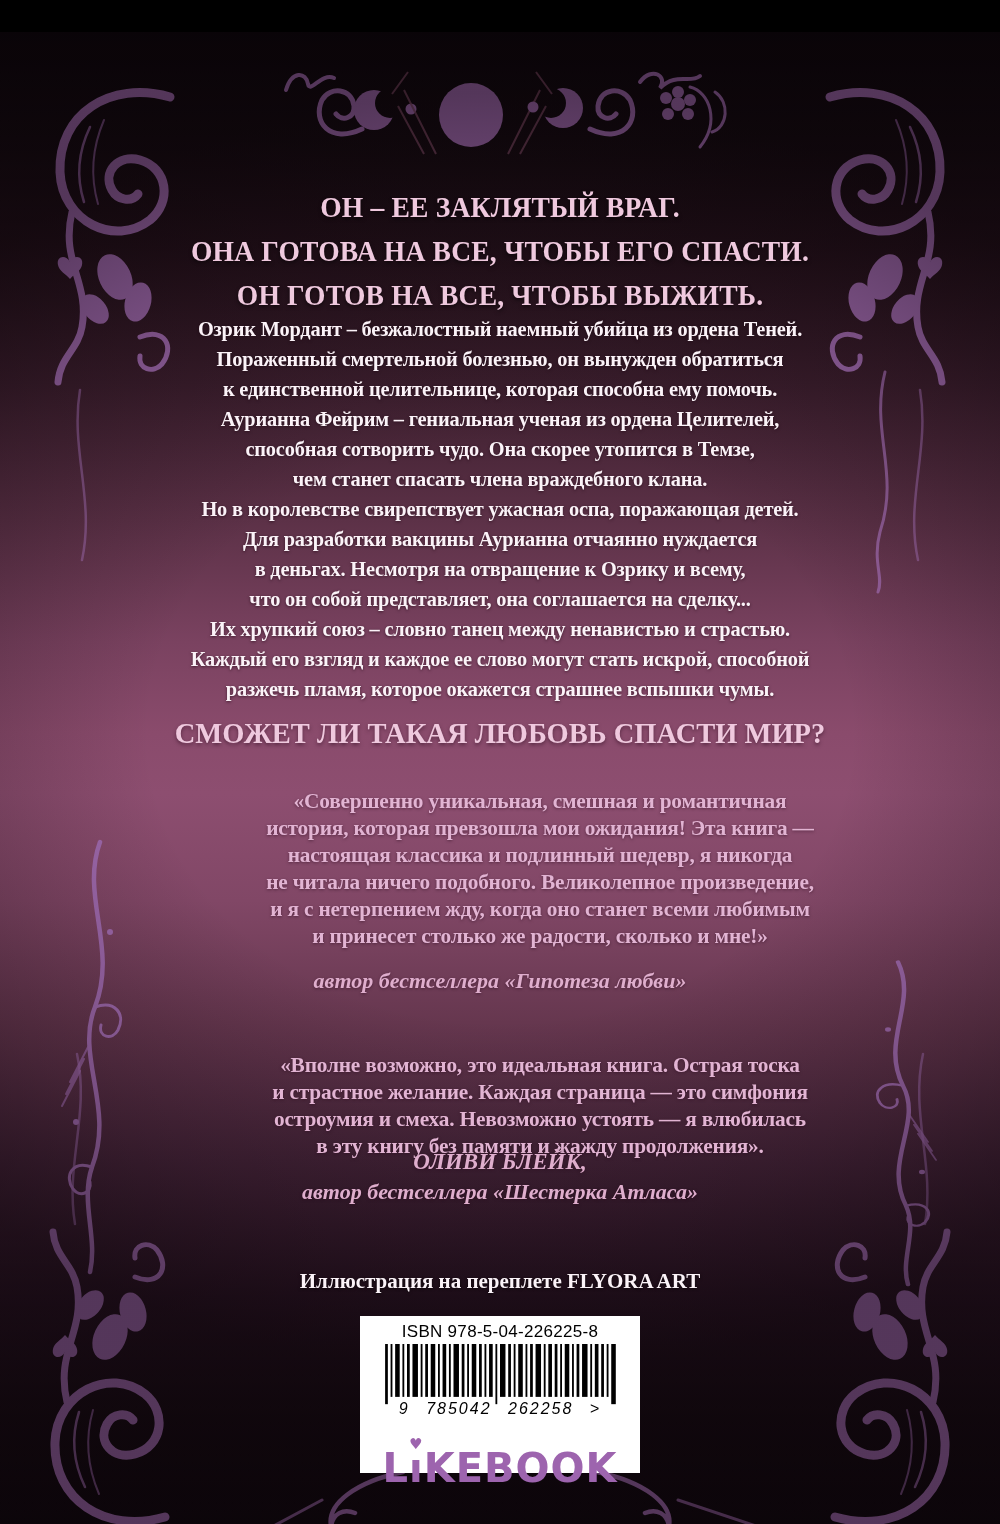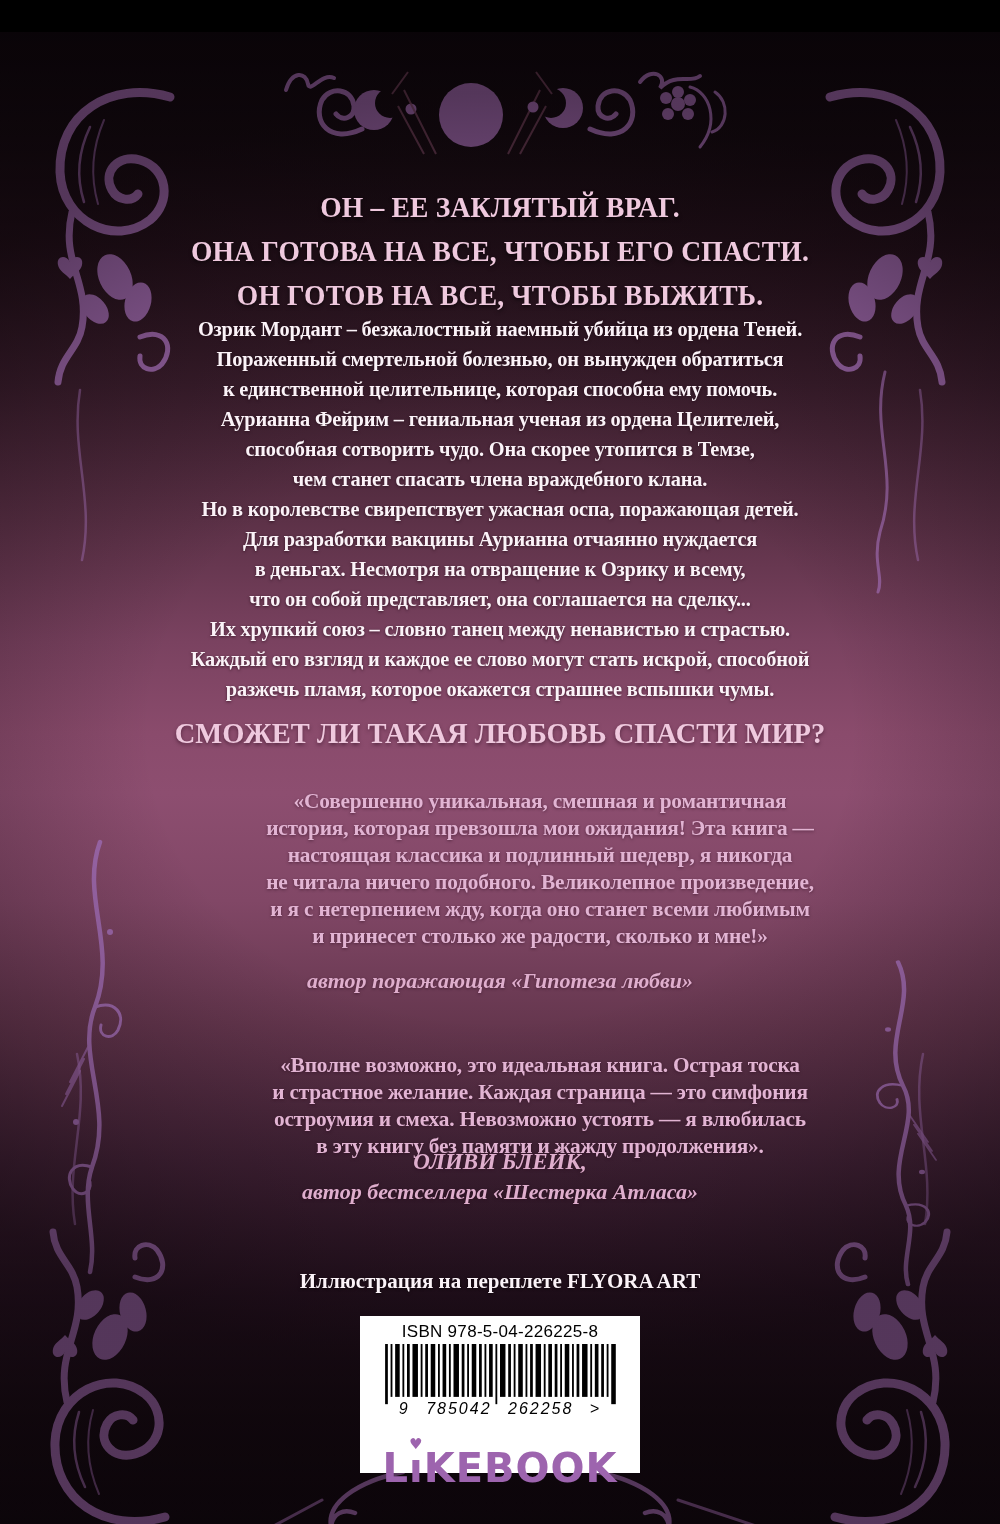--- a/index.html
+++ b/index.html
@@ -154,21 +154,21 @@
 разжечь пламя, которое окажется страшнее вспышки чумы.</p>
 
   <h2 class="txt question">СМОЖЕТ ЛИ ТАКАЯ ЛЮБОВЬ СПАСТИ МИР?</h2>
 
   <blockquote class="txt quote quote1">«Совершенно уникальная, смешная и романтичная
 история, которая превзошла мои ожидания! Эта книга —
 настоящая классика и подлинный шедевр, я никогда
 не читала ничего подобного. Великолепное произведение,
 и я с нетерпением жду, когда оно станет всеми любимым
 и принесет столько же радости, сколько и мне!»</blockquote>
-  <div class="txt attr-title attr1-title">автор поражающая «Гипотеза любви»</div>
+  <div class="txt attr-title attr1-title">автор бестселлера «Гипотеза любви»</div>
 
   <blockquote class="txt quote quote2">«Вполне возможно, это идеальная книга. Острая тоска
 и страстное желание. Каждая страница — это симфония
 остроумия и смеха. Невозможно устоять — я влюбилась
 в эту книгу без памяти и жажду продолжения».</blockquote>
   <div class="txt attr-name attr2-name">ОЛИВИ БЛЕЙК,</div>
   <div class="txt credit">Иллюстрация на переплете FLYORA ART</div>
 
   <div class="txt attr-title attr2-title">автор бестселлера «Шестерка Атласа»</div>
 

